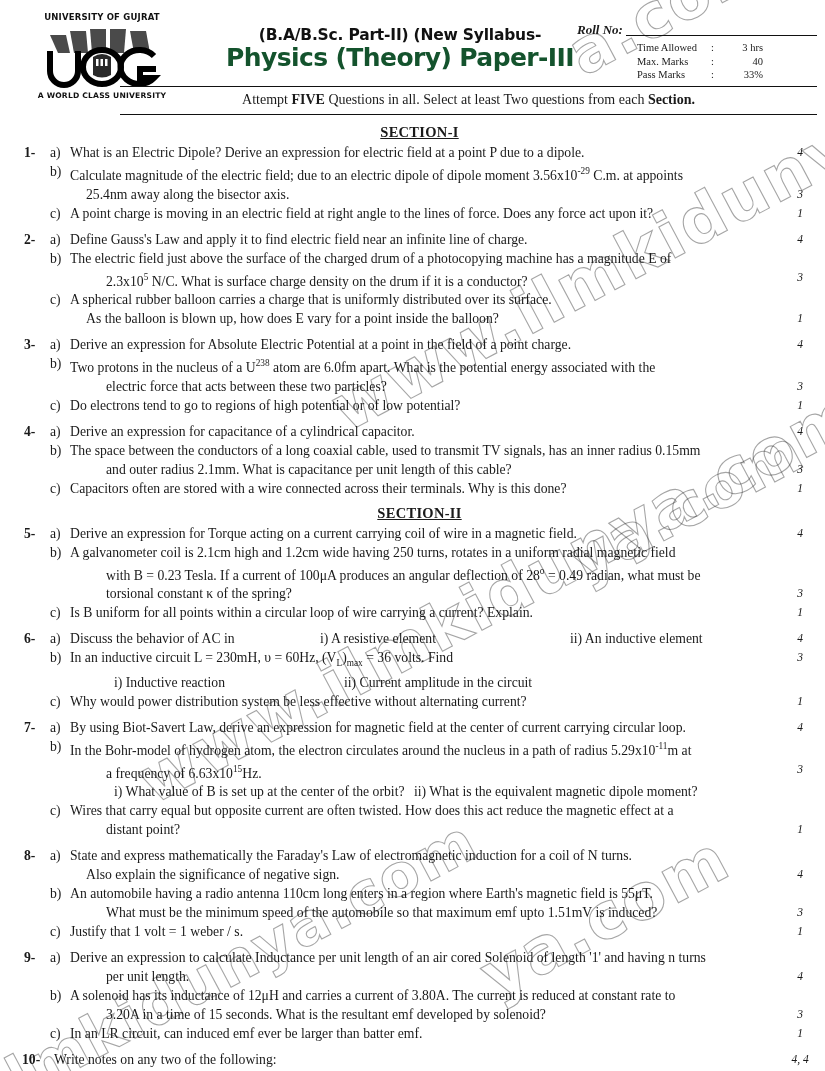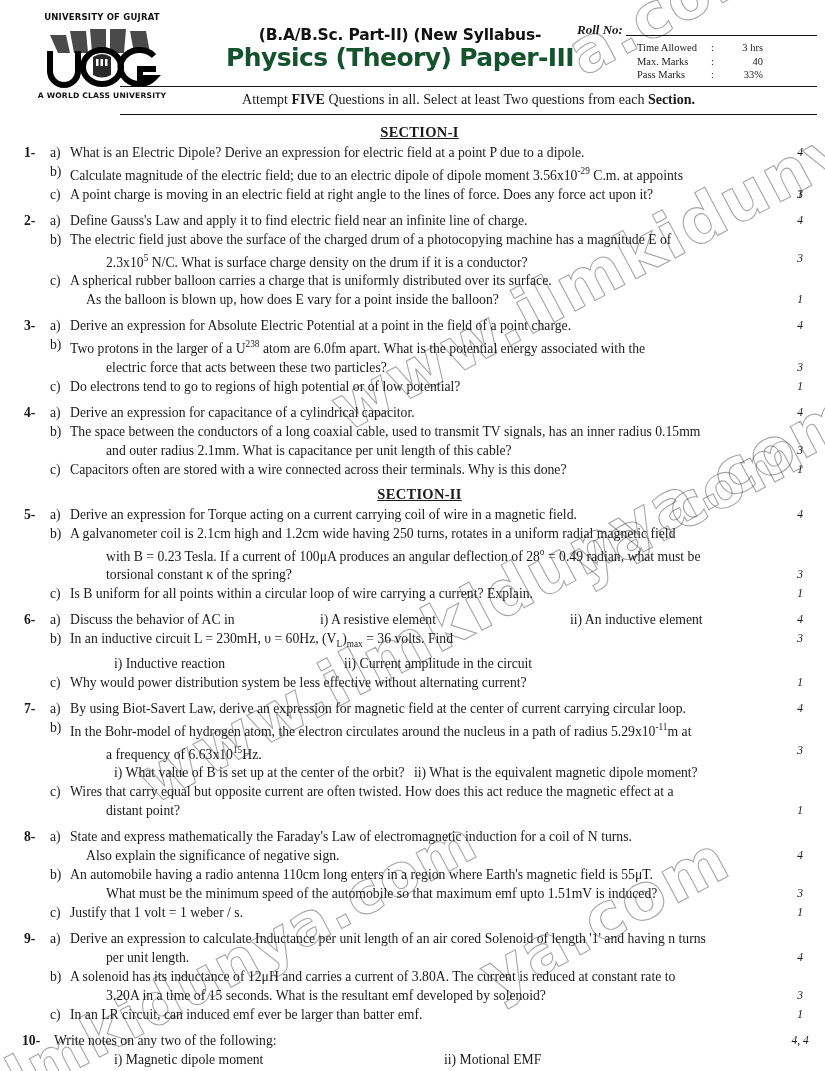--- a/index.html
+++ b/index.html
@@ -317,20 +317,21 @@
         <span class="qlabel">a)</span>
         <span class="qtext">What is an Electric Dipole? Derive an expression for electric field at a point P due to a dipole.</span>
         <span class="marks">4</span>
       </div>
       <div class="qline">
         <span class="qnum"></span>
         <span class="qlabel">b)</span>
         <span class="qtext"><span>Calculate magnitude of the electric field; due to an electric dipole of dipole moment 3.56x10</span><span class="sup">-29</span><span> C.m. at appoints</span></span>
       </div>
       <div class="qline">
+        <span class="cont">25.4nm away along the bisector axis.</span>
         <span class="marks">3</span>
       </div>
       <div class="qline">
         <span class="qnum"></span>
         <span class="qlabel">c)</span>
         <span class="qtext">A point charge is moving in an electric field at right angle to the lines of force. Does any force act upon it?</span>
         <span class="marks">1</span>
       </div>
     </div>
 
@@ -364,21 +365,21 @@
     <div class="qblock">
       <div class="qline">
         <span class="qnum">3-</span>
         <span class="qlabel">a)</span>
         <span class="qtext">Derive an expression for Absolute Electric Potential at a point in the field of a point charge.</span>
         <span class="marks">4</span>
       </div>
       <div class="qline">
         <span class="qnum"></span>
         <span class="qlabel">b)</span>
-        <span class="qtext"><span>Two protons in the larger of a U</span><span class="sup">238</span><span> atom are 6.0fm apart. What is the potential energy associated with the</span></span>
+        <span class="qtext"><span>Two protons in the nucleus of a U</span><span class="sup">238</span><span> atom are 6.0fm apart. What is the potential energy associated with the</span></span>
       </div>
       <div class="qline">
         <span class="cont2">electric force that acts between these two particles?</span>
         <span class="marks">3</span>
       </div>
       <div class="qline">
         <span class="qnum"></span>
         <span class="qlabel">c)</span>
         <span class="qtext">Do electrons tend to go to regions of high potential or of low potential?</span>
         <span class="marks">1</span>

